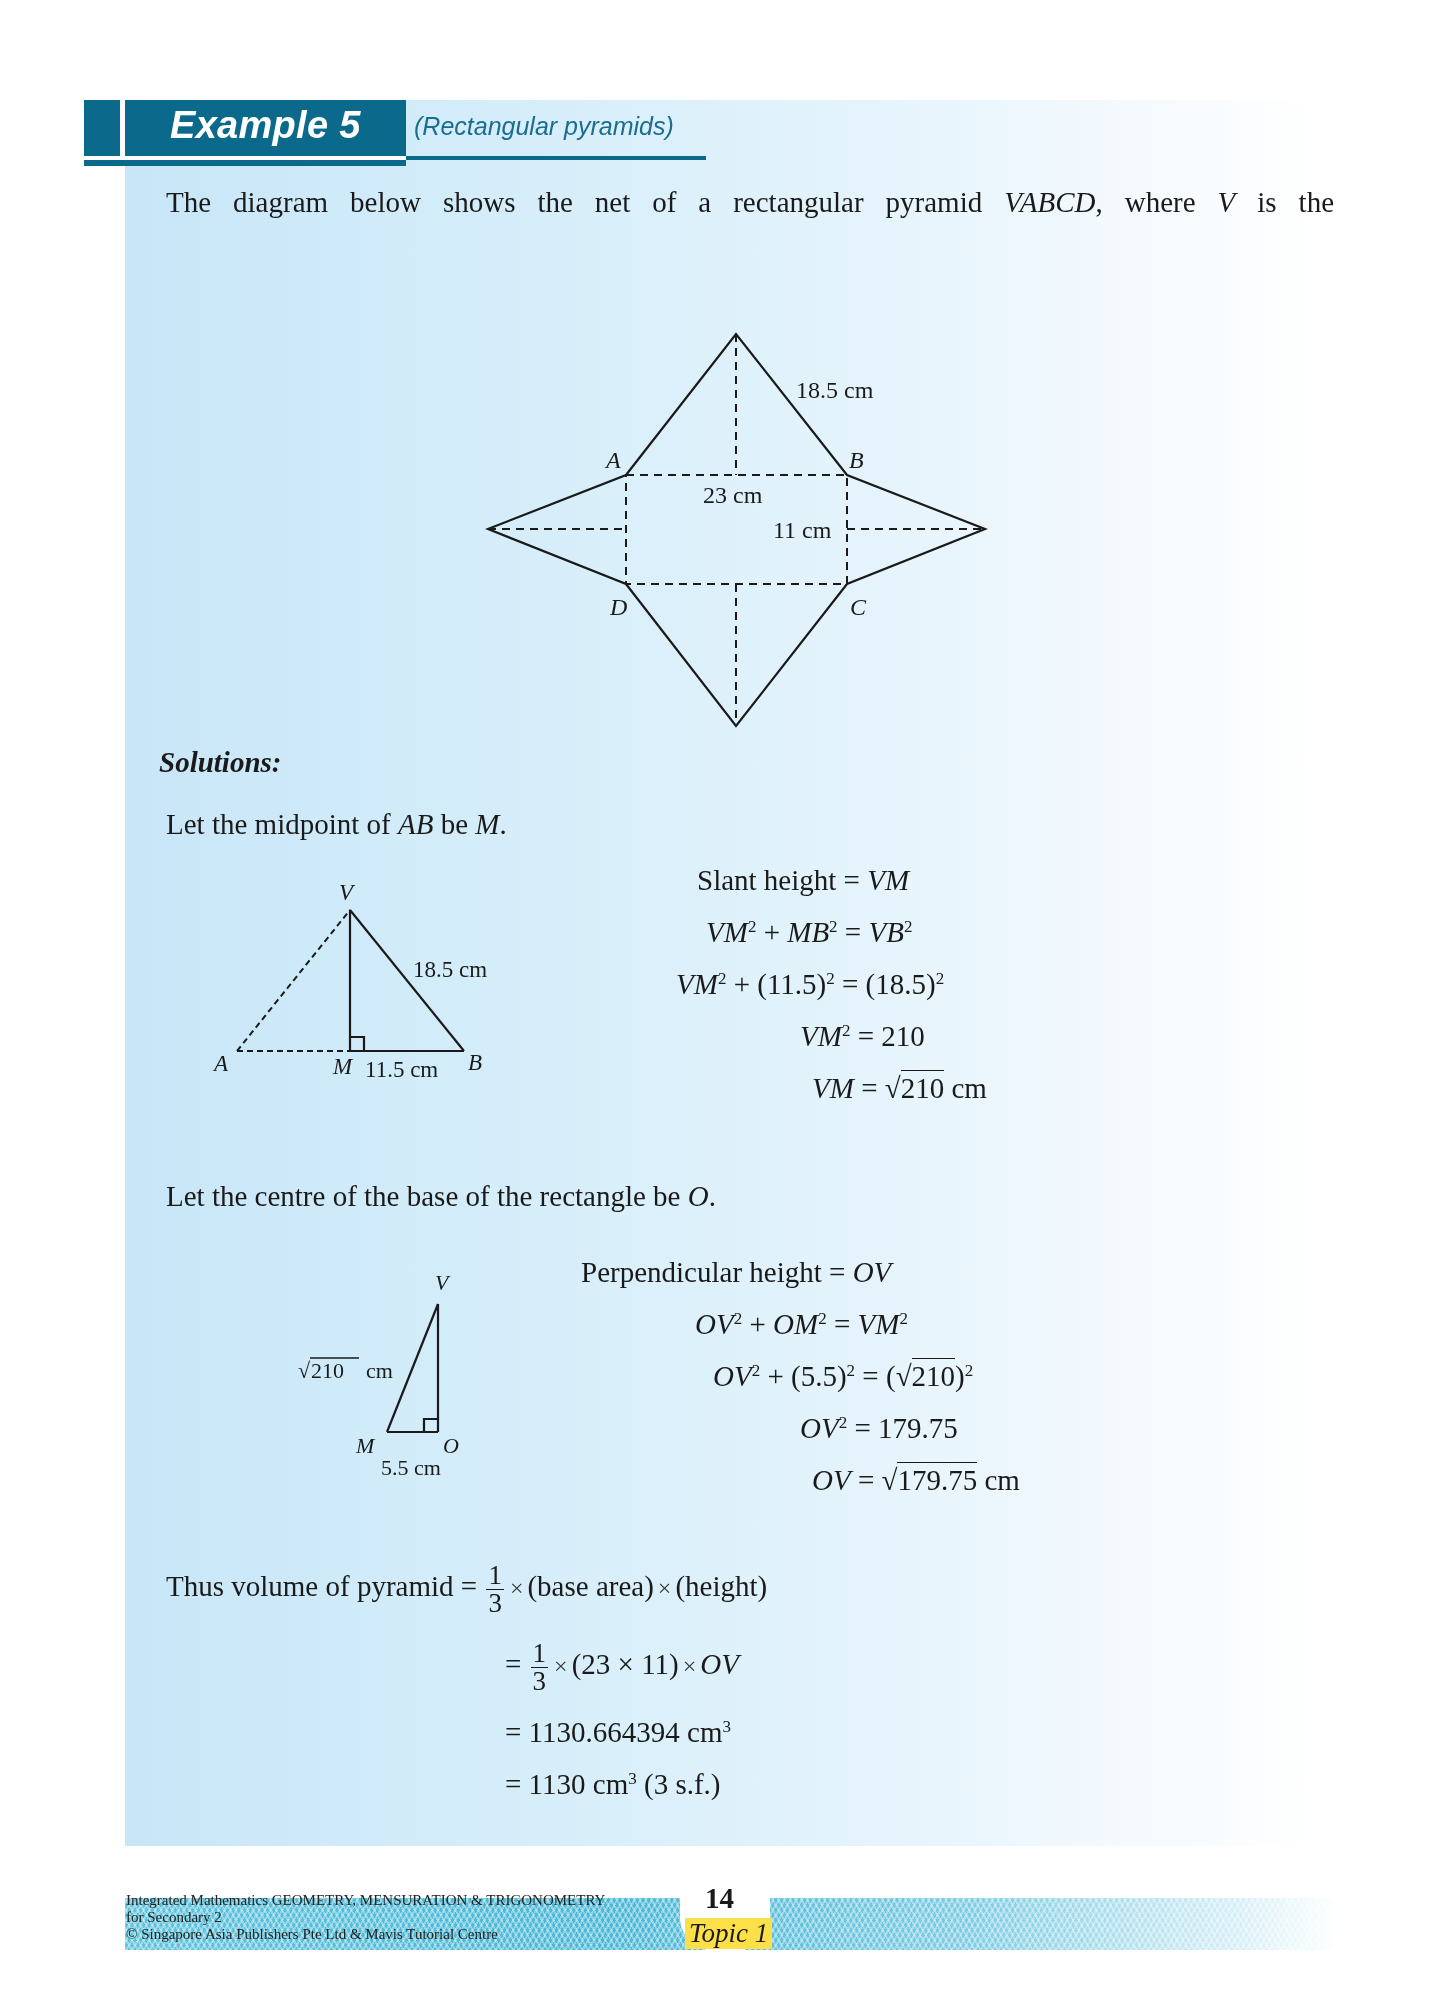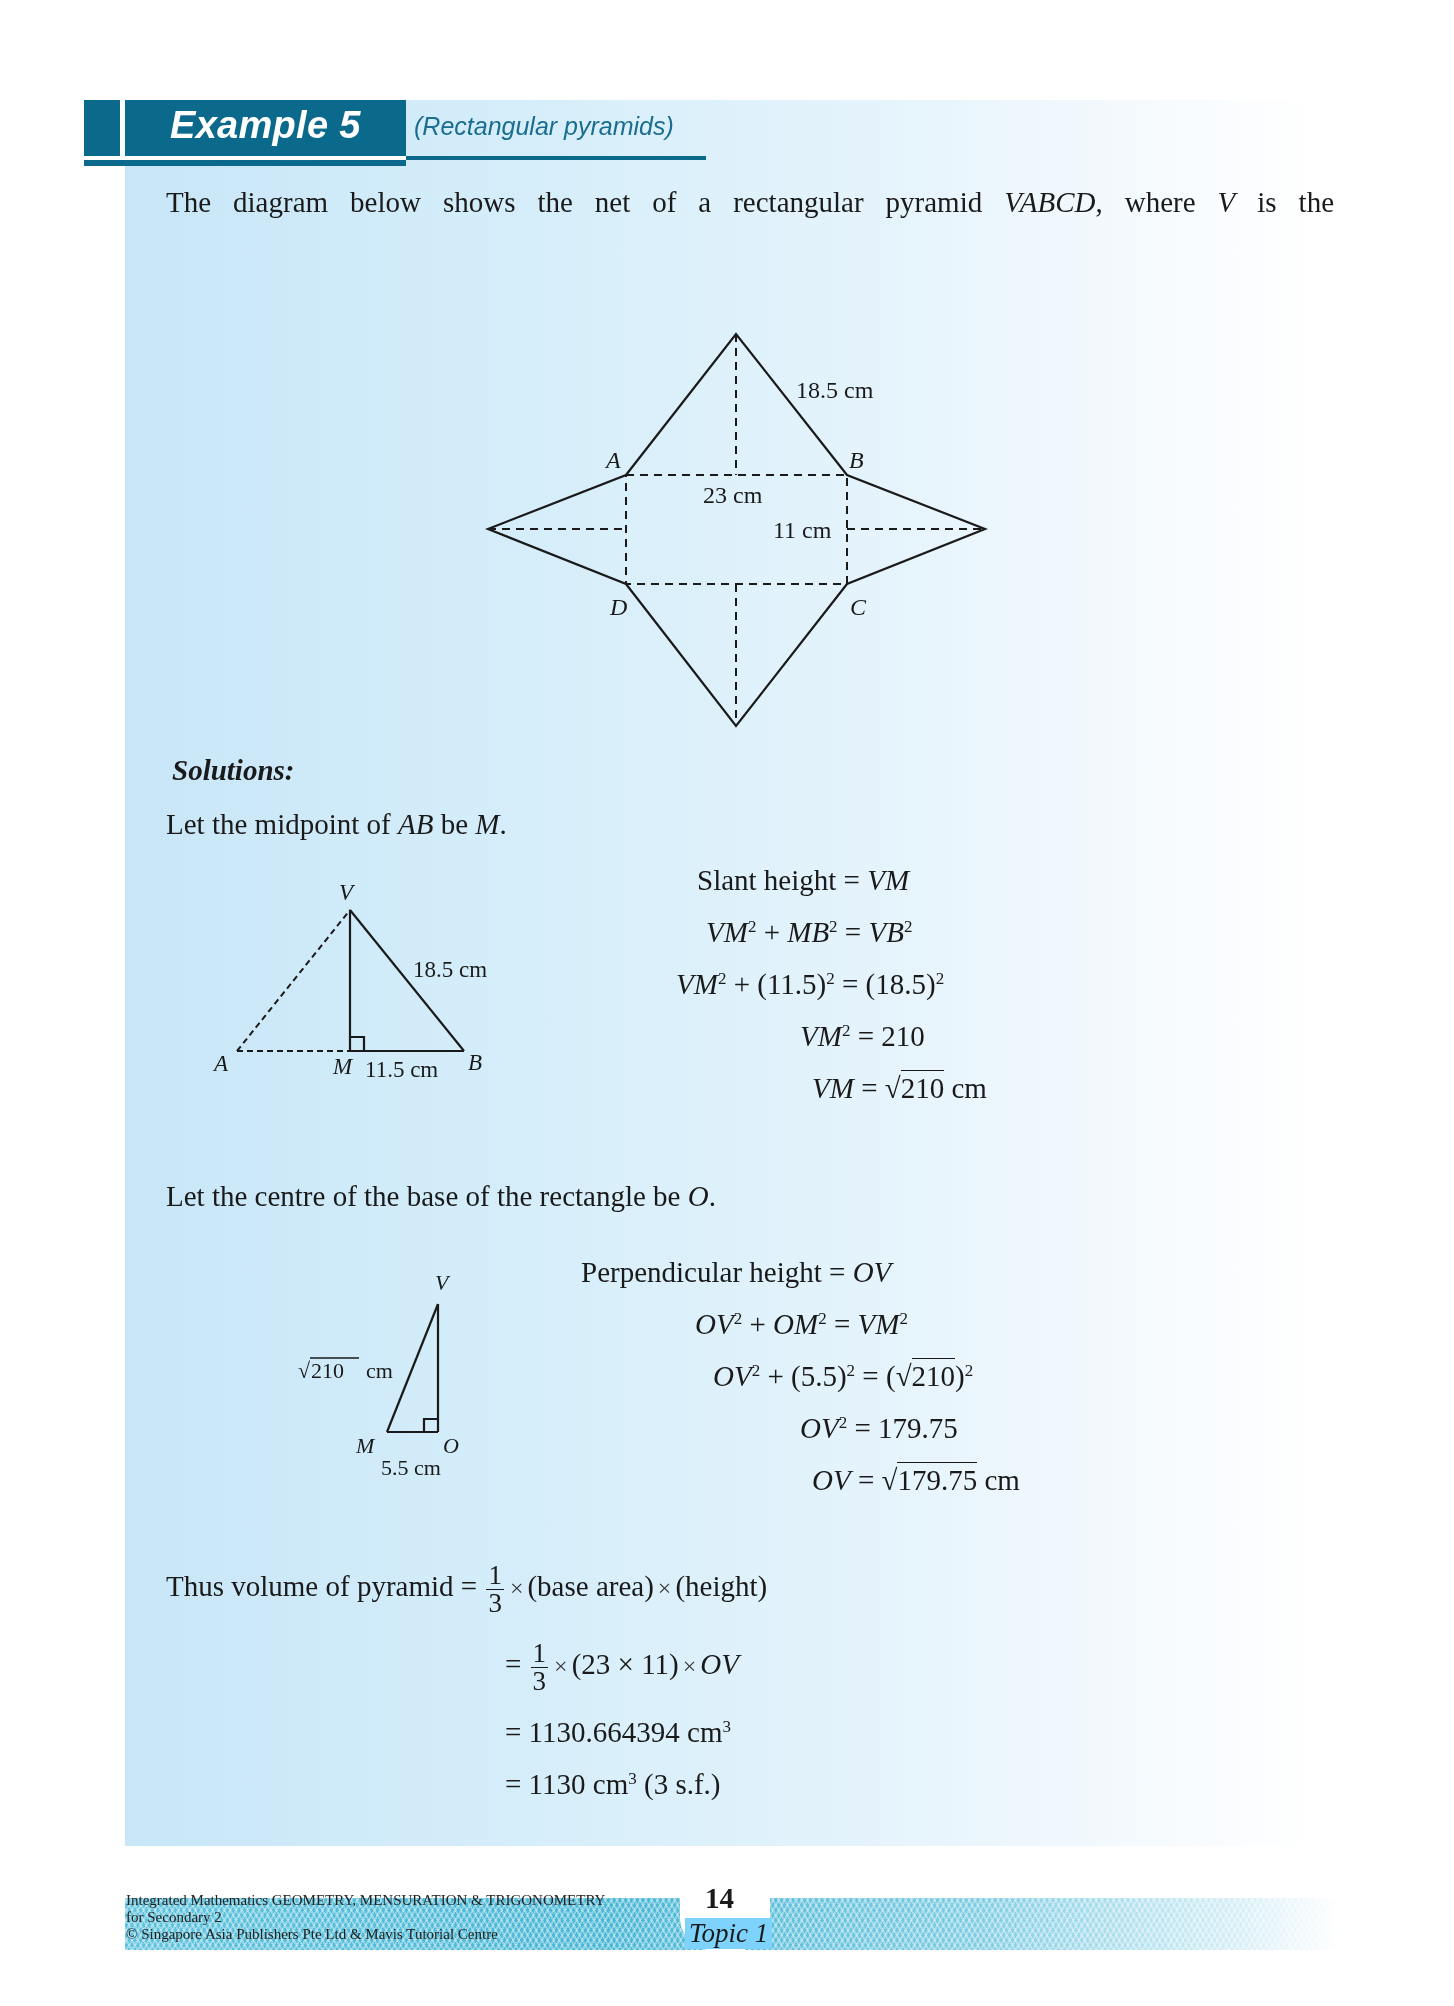--- a/index.html
+++ b/index.html
@@ -56,21 +56,21 @@
       linear-gradient(90deg, #5fc3dd 0%, #49b7d6 40%, #7fcde3 70%, #d7eff7 92%, #ffffff 100%);
   }
   .footer-text {
     position:absolute; left:126px; top:1892px; font-size:15px; line-height:17px; color:#222;font-family:Liberation Serif, serif;
   }
   .pg-blob {
     position:absolute; left:680px; top:1885px; width:90px; height:68px; background:#fff;
     border-radius:0 0 44px 44px / 0 0 34px 34px;
   }
   .pg-num { position:absolute; left:705px; top:1882px; font-size:29px; font-weight:bold; color:#1a1a1a; }
-  .pg-topic { position:absolute; left:685px; top:1918px; font-size:27px; font-style:italic; color:#1a1a1a; background:#7dd3fc; padding:0 4px; }
+  .pg-topic { position:absolute; left:685px; top:1918px; font-size:27px; font-style:italic; color:#1a1a1a; background:#fde047; padding:0 4px; }
 </style>
 </head>
 <body>
 
 <div class="panel"></div>
 
 <div class="hdr-block"></div>
 <div class="hdr-vline"></div>
 <div class="hdr-hline"></div>
 <div class="hdr-strip"></div>
@@ -95,21 +95,21 @@
   </g>
   <text x="316" y="78" font-size="24">18.5 cm</text>
   <text x="126" y="148" font-size="24" font-style="italic">A</text>
   <text x="369" y="148" font-size="24" font-style="italic">B</text>
   <text x="130" y="295" font-size="24" font-style="italic">D</text>
   <text x="370" y="295" font-size="24" font-style="italic">C</text>
   <text x="223" y="183" font-size="24">23 cm</text>
   <text x="293" y="218" font-size="24">11 cm</text>
 </svg>
 
-<div class="txt" style="left:172px;top:746px;font-weight:bold;font-style:italic;margin-top:8px;">Solutions:</div>
+<div class="txt" style="left:159px;top:746px;font-weight:bold;font-style:italic;">Solutions:</div>
 
 <div class="txt" style="left:166px;top:808px;"><span>Let the midpoint of </span><i>AB</i><span> be </span><i>M</i><span>.</span></div>
 
 <svg style="position:absolute;left:200px;top:870px;" width="350" height="230" viewBox="0 0 350 230">
   <g stroke="#1a1a1a" stroke-width="2" fill="none" stroke-dasharray="6 4">
     <line x1="37" y1="181" x2="150" y2="40"></line>
     <line x1="37" y1="181" x2="150" y2="181"></line>
   </g>
   <g stroke="#1a1a1a" stroke-width="2.2" fill="none">
     <line x1="150" y1="40" x2="150" y2="181"></line>

